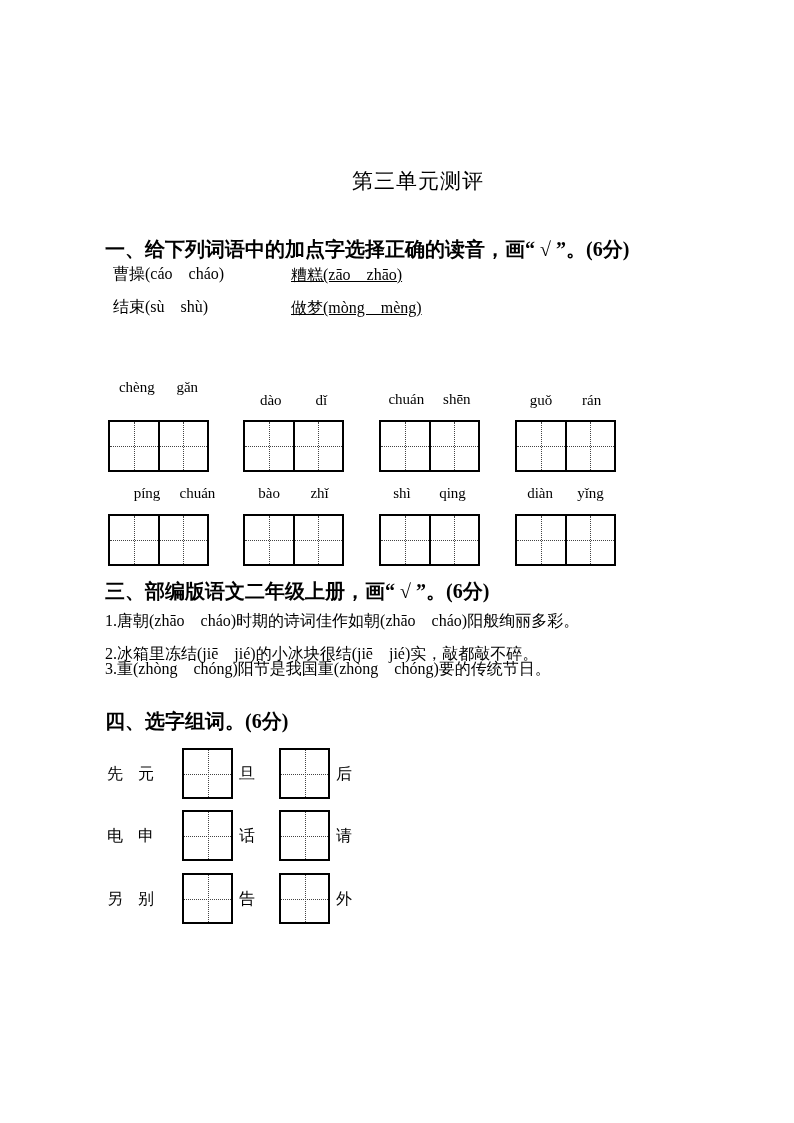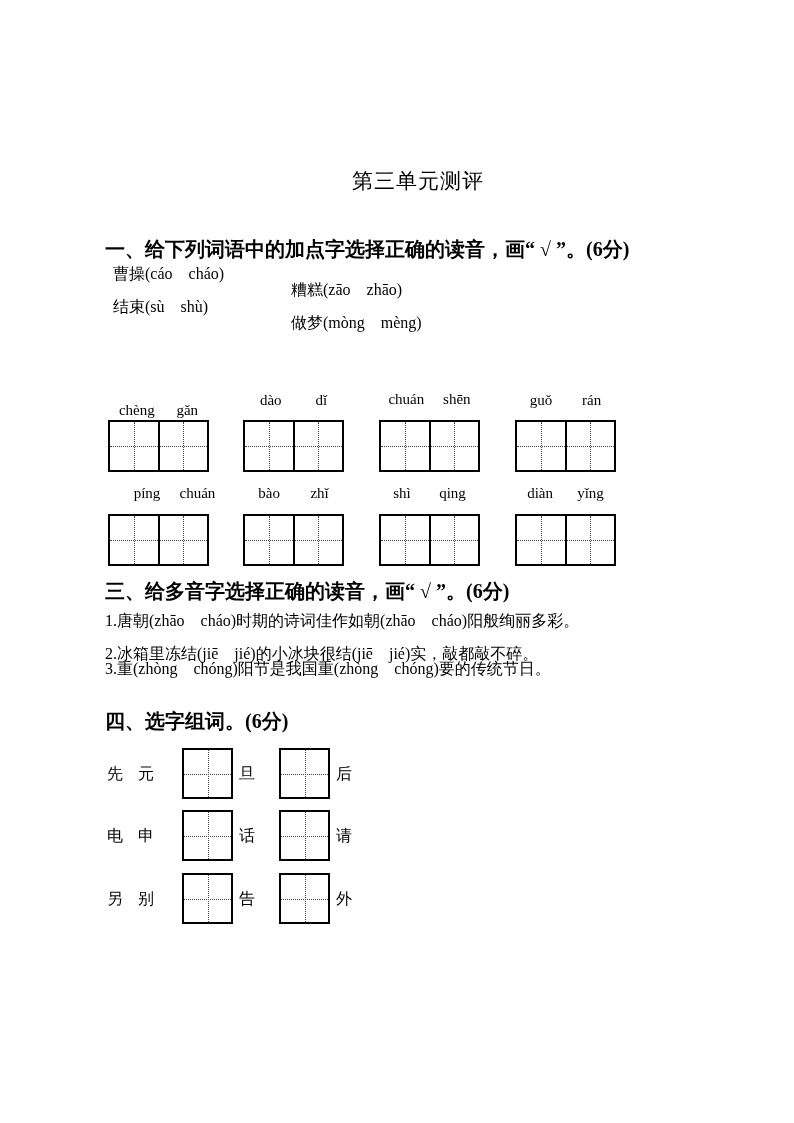--- a/index.html
+++ b/index.html
@@ -22,21 +22,21 @@
     left: 0; width: 794px; text-align: center; text-indent: 42px;
     font-size: 21px; font-weight: normal; letter-spacing: 1px;
   }
   .heading {
     left: 105px; font-size: 20px; font-weight: bold; white-space: nowrap;
   }
   .bodyline {
     left: 105px; font-size: 16px; white-space: nowrap;
   }
   .s1row { left: 105px; width: 600px; font-size: 16px; height: 20px; }
-  .s1row .col2 { position: absolute; left: 186px; top: 16px; white-space: nowrap; }
+  .s1row .col2 { position: absolute; left: 186px; top: 1px; white-space: nowrap; text-decoration: underline; }
   .s1row .col1 { position: absolute; left: 8px; top: 0; white-space: nowrap; }
 
   
   .pygroup {
     position: absolute; width: 101px; height: 18px;
     display: flex; justify-content: space-around; align-items: center;
     font-size: 15px;
   }
   
   .wgrid2 {
@@ -85,21 +85,21 @@
   <div class="abs s1row" style="top:264px">
     <span class="col1">曹操(cáo　cháo)</span>
     <span class="col2">糟糕(zāo　zhāo)</span>
   </div>
   <div class="abs s1row" style="top:297px">
     <span class="col1">结束(sù　shù)</span>
     <span class="col2">做梦(mòng　mèng)</span>
   </div>
 
 
-  <div class="pygroup" style="top:401px; left:108px">
+  <div class="pygroup" style="top:378px; left:108px">
     <span>chèng</span>
     <span>gǎn</span>
   </div>
   <div class="pygroup" style="top:391px; left:243px">
     <span>dào</span>
     <span>dǐ</span>
   </div>
   <div class="pygroup" style="top:390px; left:379px">
     <span>chuán</span>
     <span>shēn</span>
@@ -153,21 +153,21 @@
   </div>
   <div class="wgrid2" style="top:514px; left:379px">
     <div class="wcell"></div>
     <div class="wcell"></div>
   </div>
   <div class="wgrid2" style="top:514px; left:515px">
     <div class="wcell"></div>
     <div class="wcell"></div>
   </div>
 
-  <div class="abs heading" style="top:578px">三、给多音字选择正确的读音，画“ √ ”。(6分)</div>
+  <div class="abs heading" style="top:578px">三、部编版语文二年级上册，画“ √ ”。(6分)</div>
   <div class="abs bodyline" style="top:611px">1.唐朝(zhāo　cháo)时期的诗词佳作如朝(zhāo　cháo)阳般绚丽多彩。</div>
   <div class="abs bodyline" style="top:644px">2.冰箱里冻结(jiē　jié)的小冰块很结(jiē　jié)实，敲都敲不碎。</div>
   <div class="abs bodyline" style="top:659px">3.重(zhòng　chóng)阳节是我国重(zhòng　chóng)要的传统节日。</div>
 
   <div class="abs heading" style="top:708px">四、选字组词。(6分)</div>
 
   <div class="abs s4row" style="top:748px">
     <span class="ch" style="left:107px">先</span>
     <span class="ch" style="left:138px">元</span>
     <div class="wgrid1" style="top:0; left:182px"></div>

